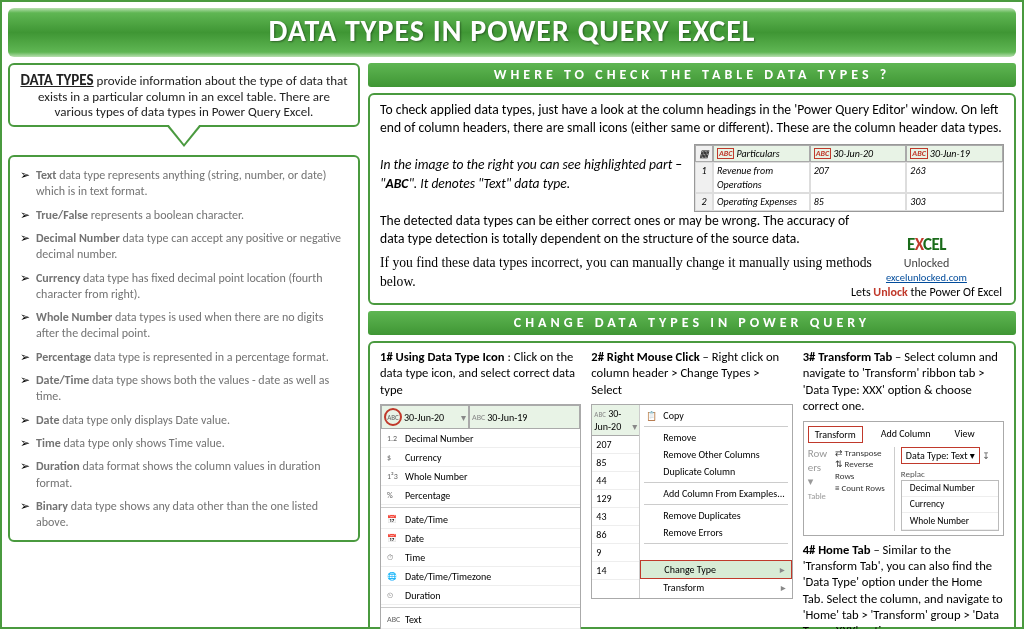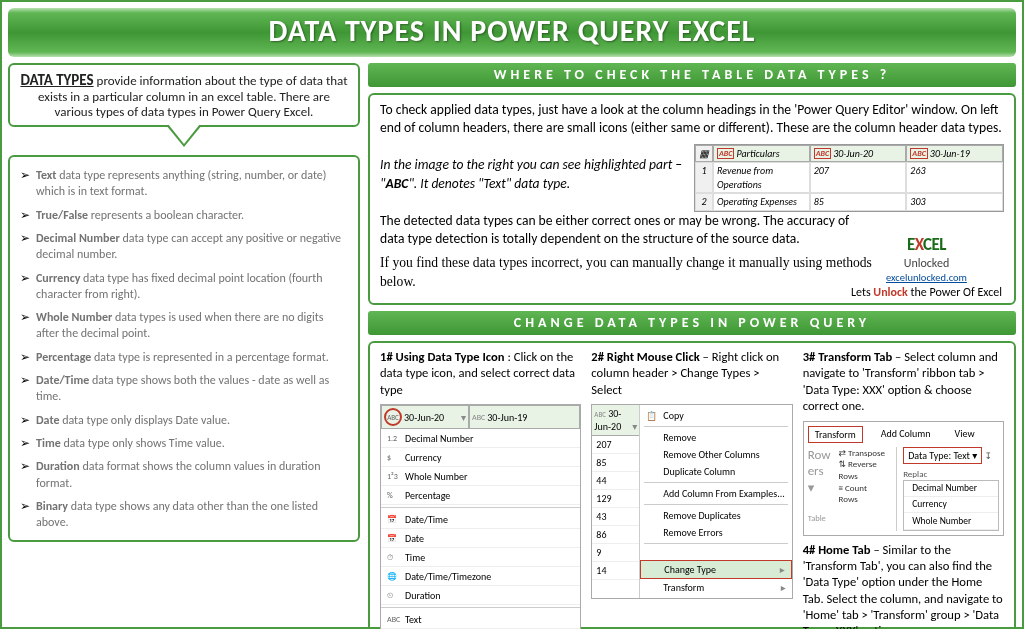--- a/index.html
+++ b/index.html
@@ -320,21 +320,21 @@
           <div class="method">
             <b>3# Transform Tab</b><span> – Select column and navigate to 'Transform' ribbon tab &gt; 'Data Type: XXX' option &amp; choose correct one.</span>
             <div class="m3img">
               <div class="ribtabs">
                 <span class="sel">Transform</span>
                 <span>Add Column</span>
                 <span>View</span>
               </div>
               <div class="ribbod">
                 <div class="ribL">
-                  <div style="font-size:13px;color:#999;margin-bottom:16px;">Row<br>ers ▾</div>
+                  <div style="font-size:11px;color:#999;margin-bottom:2px;">Row<br>ers ▾</div>
                   <div style="font-size:8.5px;color:#999;">Table</div>
                 </div>
                 <div class="ribL" id="m3left">
                     <div>⇄ Transpose</div>
                     <div>⇅ Reverse Rows</div>
                     <div>≡ Count Rows</div>
                   </div>
                 <div class="ribR">
                   <span class="dtbtn">Data Type: Text ▾</span>
                   <span style="font-size:9px;color:#555">↧ Replac</span>

